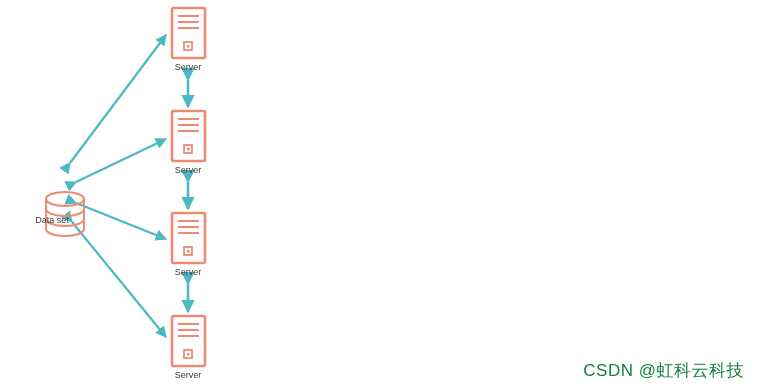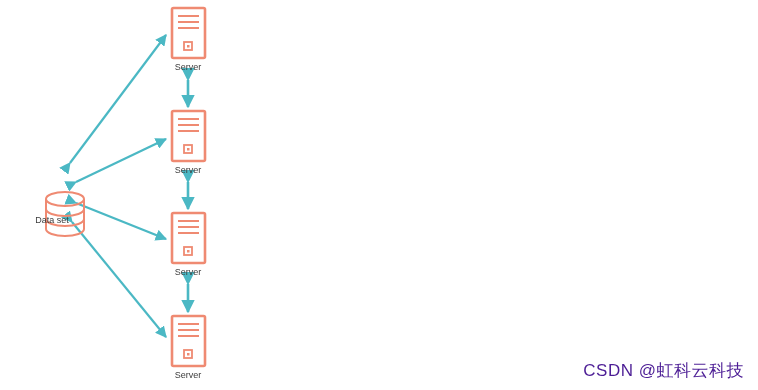--- a/index.html
+++ b/index.html
@@ -30,21 +30,21 @@
     fill: #3c3c3c;
     text-anchor: middle;
     dominant-baseline: middle;
   }
   .watermark-text {
     position: absolute;
     right: 14px;
     bottom: 8px;
     font-family: "Liberation Sans", sans-serif;
     font-size: 17px;
-    color: #4c1d95;
+    color: #15803d;
     letter-spacing: 0.5px;
     white-space: nowrap;
     user-select: none;
   }
 </style>
 </head>
 <body>
 
 <div id="canvas">
 

